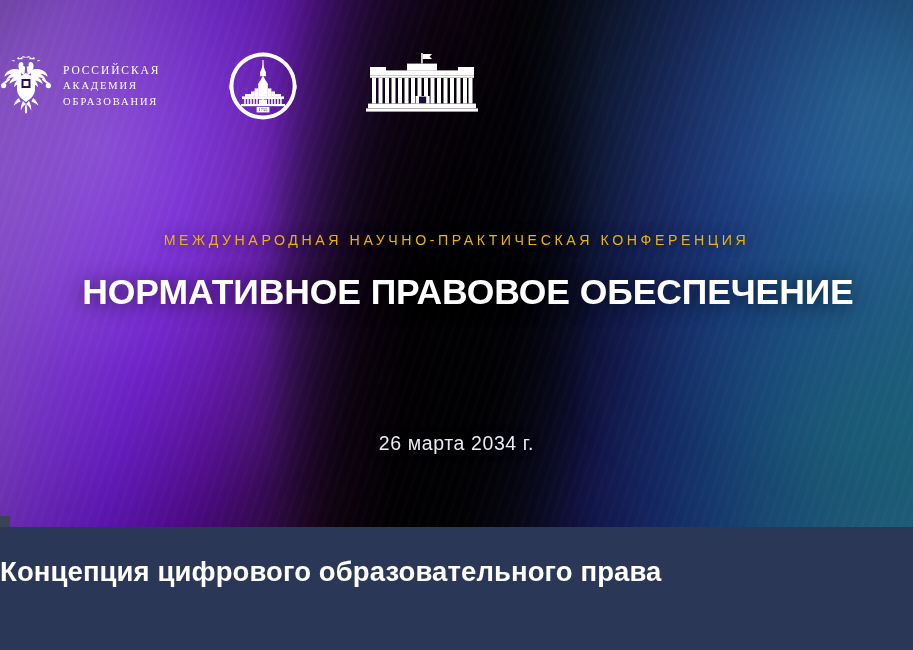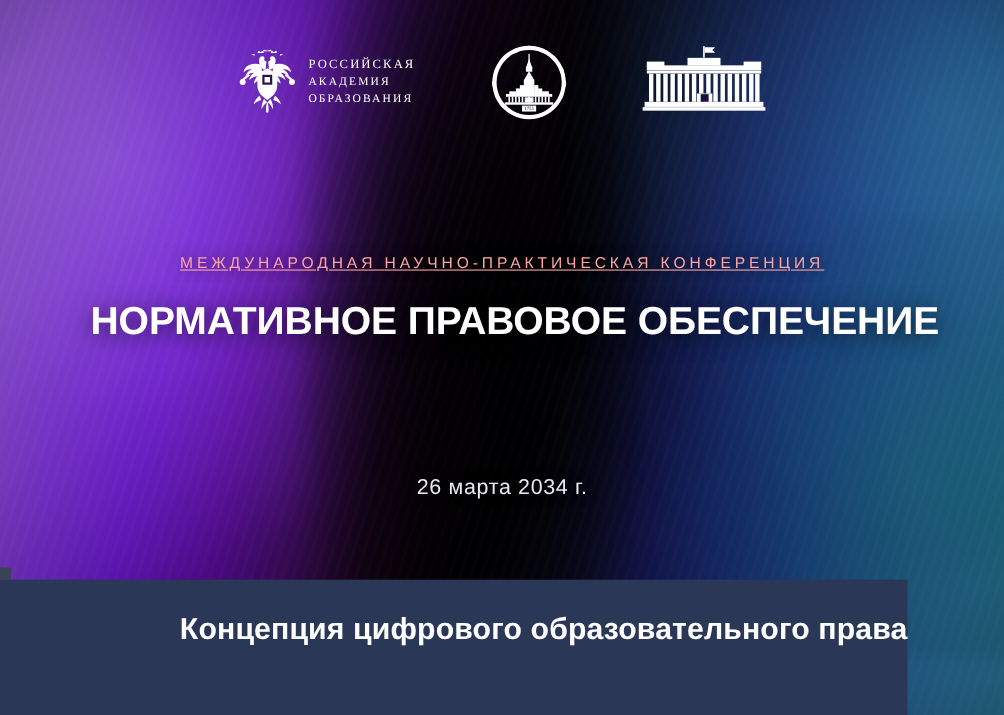--- a/index.html
+++ b/index.html
@@ -116,27 +116,27 @@
     inset: 0;
     background: radial-gradient(ellipse at 50% 45%,
         rgba(0,0,0,0) 40%,
         rgba(0,0,0,0.20) 82%,
         rgba(0,0,0,0.40) 100%);
   }
 
   
   .logo-row {
     position: absolute;
-    top: 38px;
+    top: 49px;
     left: 0;
     width: 913px;
     height: 74px;
     display: flex;
     align-items: center;
-    justify-content: center;
+    justify-content: flex-start;
     gap: 68px;
   }
   .logo {
     display: flex;
     align-items: center;
     height: 100%;
   }
   .logo-rao {
     gap: 11px;
   }
@@ -155,28 +155,27 @@
   }
   .logo-rao .rao-text span:first-child { font-size: 11.5px; }
 
   
   .eyebrow {
     position: absolute;
     top: 232px;
     left: 0;
     width: 913px;
     text-align: center;
-    color: #fca5a5;
+    color: #eab308;
     font-size: 14.2px;
     font-weight: 400;
     letter-spacing: 3.55px;
     text-transform: uppercase;
     white-space: nowrap;
     text-shadow: 0 0 14px rgba(0,0,0,0.55);
-    text-decoration: underline;
   }
 
   .title {
     position: absolute;
     top: 270px;
     left: 0;
     width: 913px;
     text-align: center;
     color: #ffffff;
     font-size: 35.5px;
@@ -199,26 +198,26 @@
     font-weight: 400;
     letter-spacing: 0.6px;
     text-shadow: 0 0 12px rgba(0,0,0,0.5);
   }
 
   
   .banner {
     position: absolute;
     left: 0;
     bottom: 0;
-    width: 825px;
+    width: 913px;
     height: 123px;
     background: #2b3757;
     display: flex;
     align-items: flex-start;
-    justify-content: flex-end;
+    justify-content: flex-start;
     padding-top: 29px;
     box-sizing: border-box;
   }
   .banner-text {
     color: #ffffff;
     font-size: 27.5px;
     font-weight: 700;
     letter-spacing: 0.1px;
     white-space: nowrap;
   }

